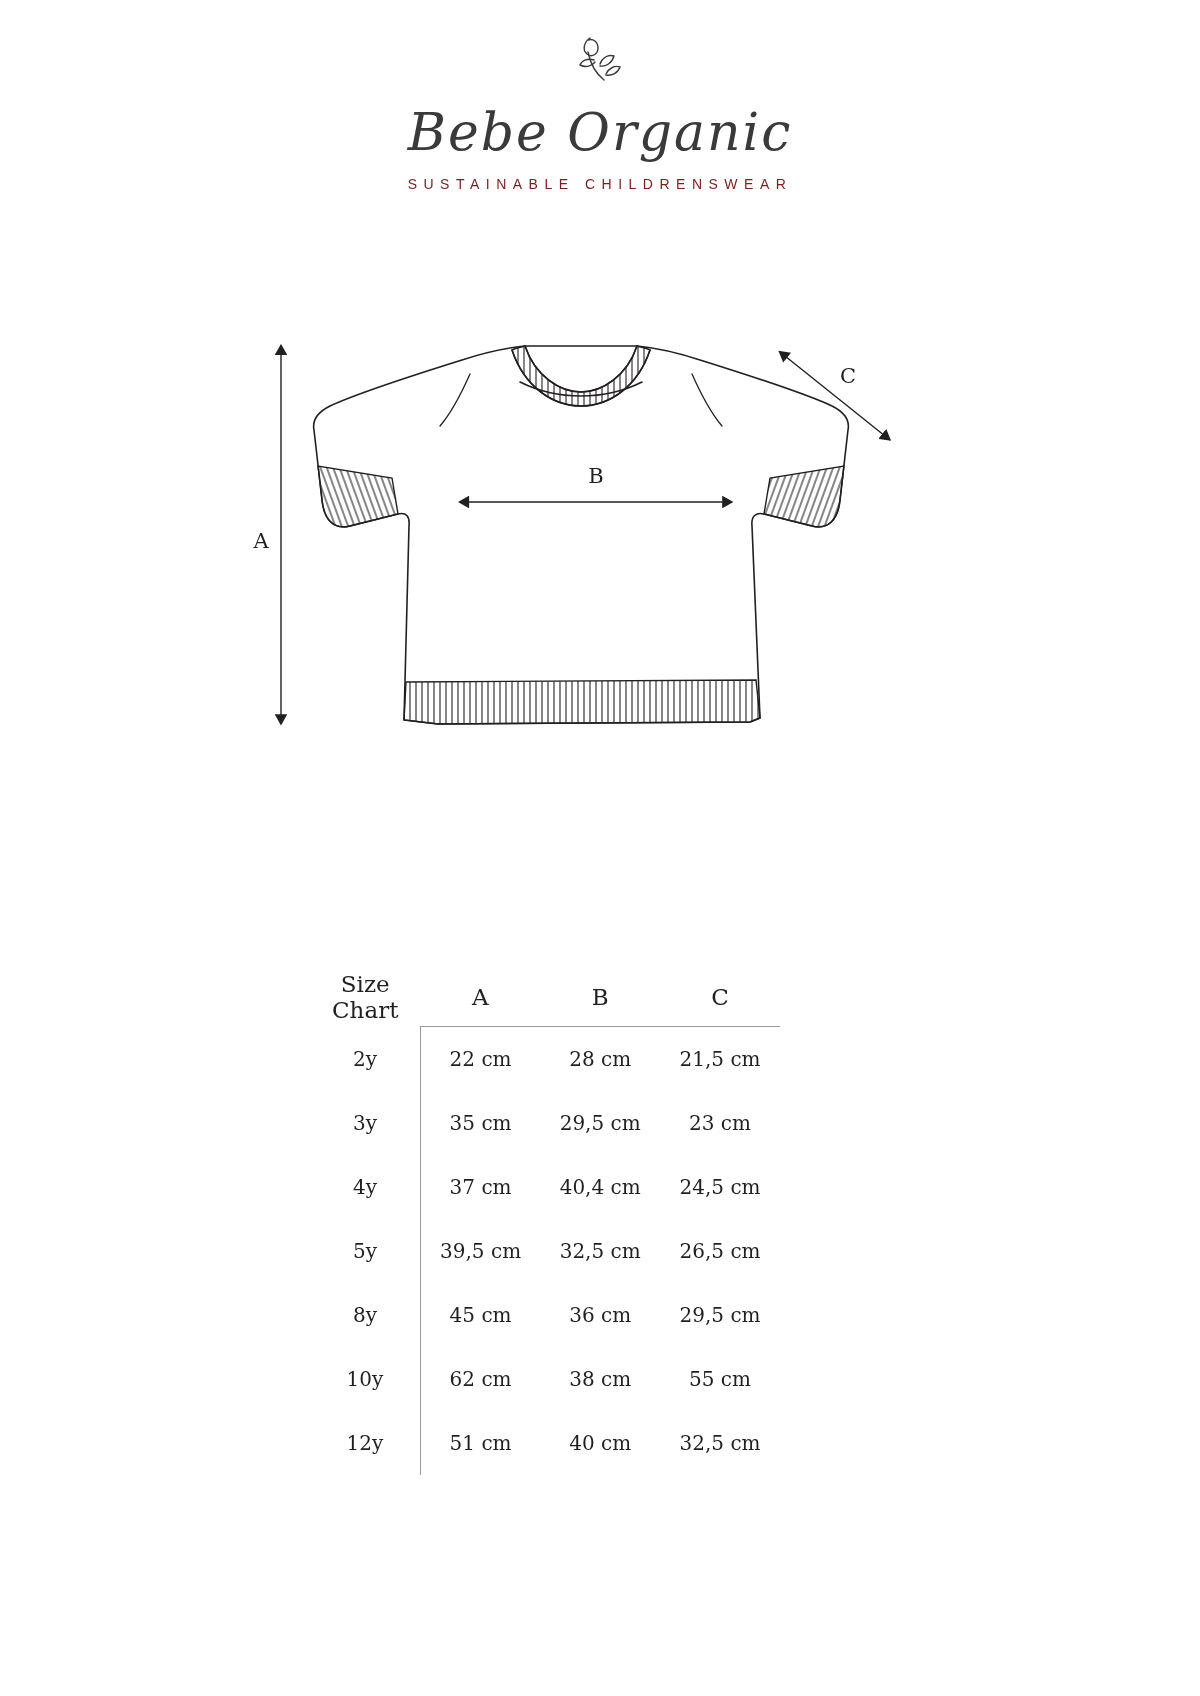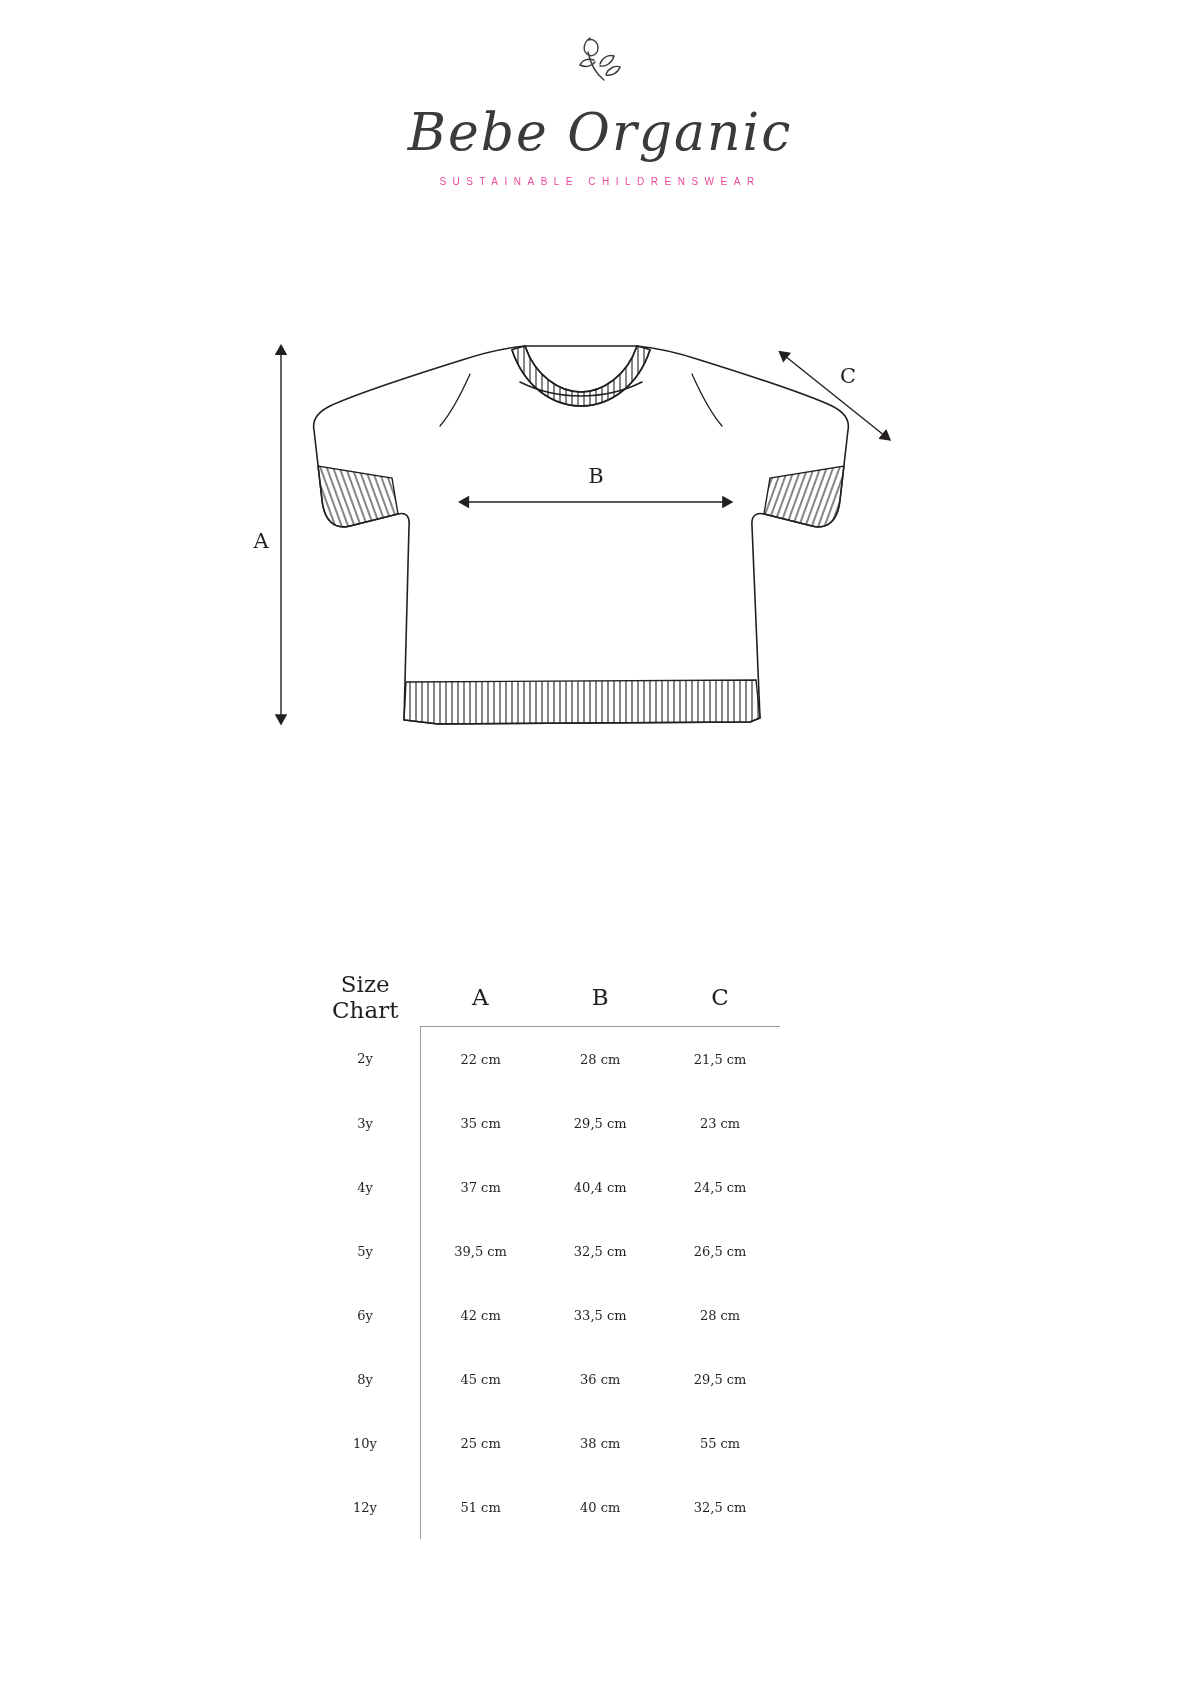--- a/index.html
+++ b/index.html
@@ -34,23 +34,23 @@
     font-family: "DejaVu Serif", serif;
     font-style: italic;
     font-size: 52px;
     letter-spacing: 2px;
     color: #3a3a3a;
     margin-top: 10px;
     font-weight: 400;
   }
   .brand-tagline {
     font-family: "Liberation Sans", sans-serif;
-    font-size: 10px;
+    font-size: 14px;
     letter-spacing: 6.5px;
-    color: #ec4899;
+    color: #7f1d1d;
     margin-top: 14px;
   }
 
   
   .diagram {
     position: absolute;
     top: 330px;
     left: 0;
     width: 1200px;
     height: 450px;
@@ -67,21 +67,21 @@
   table.size-chart {
     border-collapse: collapse;
     width: 470px;
     font-family: "DejaVu Serif", serif;
     margin-top: 23px;
   }
   table.size-chart th,
   table.size-chart td {
     text-align: center;
     font-weight: normal;
-    font-size: 13px;
+    font-size: 20px;
     color: #231f20;
     padding: 0;
     height: 64px;
     vertical-align: middle;
   }
   table.size-chart thead th {
     height: 58px;
     font-size: 23px;
   }
   th.size-head {
@@ -242,34 +242,28 @@
         <td>40,4 cm</td>
         <td>24,5 cm</td>
       </tr>
       <tr>
         <td class="size-cell">5y</td>
         <td>39,5 cm</td>
         <td>32,5 cm</td>
         <td>26,5 cm</td>
       </tr>
       <tr>
-        <td class="size-cell">6y</td>
-        <td>42 cm</td>
-        <td>33,5 cm</td>
-        <td>28 cm</td>
-      </tr>
-      <tr>
         <td class="size-cell">8y</td>
         <td>45 cm</td>
         <td>36 cm</td>
         <td>29,5 cm</td>
       </tr>
       <tr>
         <td class="size-cell">10y</td>
-        <td>25 cm</td>
+        <td>62 cm</td>
         <td>38 cm</td>
         <td>55 cm</td>
       </tr>
       <tr>
         <td class="size-cell">12y</td>
         <td>51 cm</td>
         <td>40 cm</td>
         <td>32,5 cm</td>
       </tr>
     </tbody>

